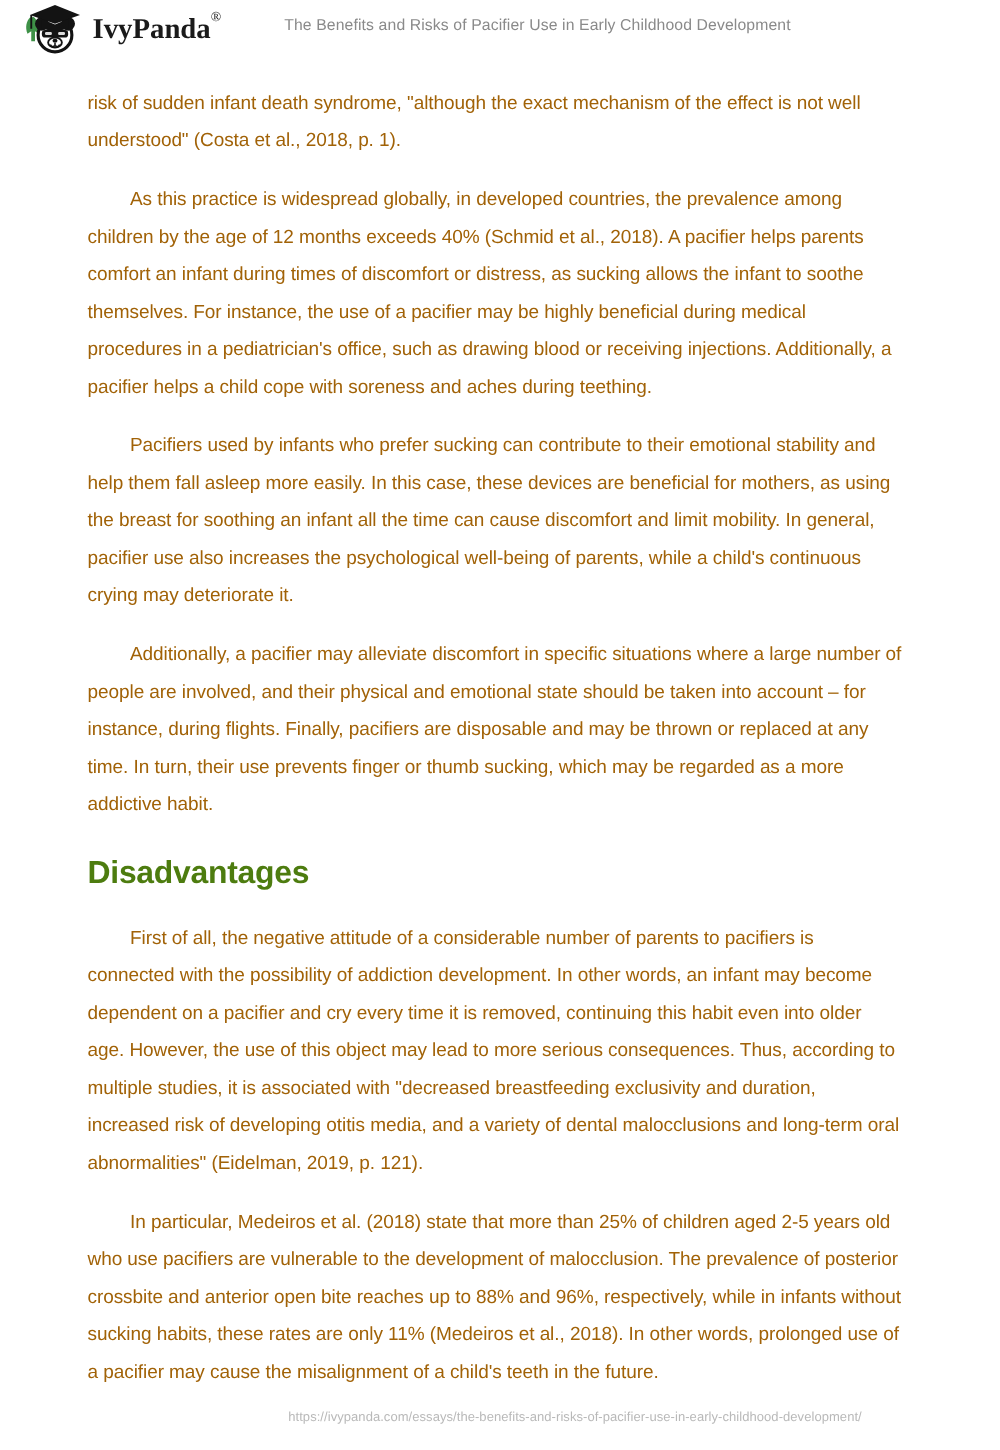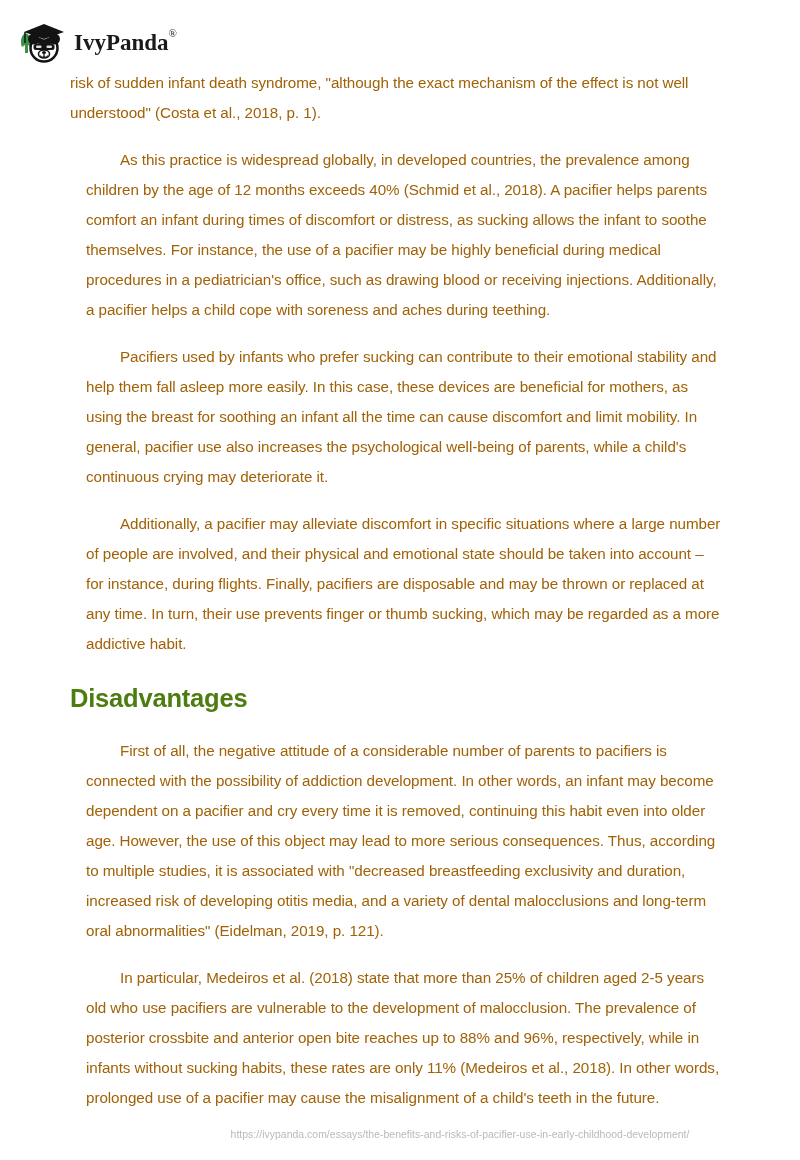--- a/index.html
+++ b/index.html
@@ -20,21 +20,21 @@
   .page-header {
     position: absolute;
     top: 0;
     left: 0;
     width: 800px;
     height: 60px;
   }
   .brand {
     position: absolute;
     left: 18px;
-    top: 20px;
+    top: 0;
     display: flex;
     align-items: center;
     gap: 8px;
     height: 44px;
   }
   .brand-mark {
     width: 48px;
     height: 44px;
     flex: 0 0 48px;
     display: block;
@@ -82,21 +82,20 @@
     font-size: 15.2px;
     line-height: 30px;
     color: #a16207;
     margin: 0 0 17px 0;
     text-indent: 0;
     text-align: left;
     letter-spacing: -0.05px;
   }
   .para.indent {
     text-indent: 34px;
-    margin-left: 16px;
   }
   .section-heading {
     font-size: 25.5px;
     font-weight: 700;
     color: #4d7c0f;
     line-height: 34px;
     margin: 22px 0 21px 0;
     letter-spacing: -0.2px;
   }
 
@@ -143,20 +142,21 @@
       <path d="M52 73 C48 76 45 74 45 71" stroke="#131313" stroke-width="2.5" fill="none"></path>
       <path d="M52 73 C56 76 59 74 59 71" stroke="#131313" stroke-width="2.5" fill="none"></path>
 
       <path d="M52 8 L92 24 L52 38 L12 24 Z" fill="#131313"></path>
       <path d="M30 30 L30 44 C30 50 74 50 74 44 L74 30 L52 39 Z" fill="#131313"></path>
       <path d="M14 24 L14 46" stroke="#131313" stroke-width="3" fill="none"></path>
     </svg>
     <span class="brand-wordmark"><span>IvyPanda</span><span class="brand-reg">®</span></span>
   </div>
 
+  <div class="header-title">The Benefits and Risks of Pacifier Use in Early Childhood Development</div>
 </div>
 
 <main class="doc-body">
     <p class="para">risk of sudden infant death syndrome, "although the exact mechanism of the effect is not well understood" (Costa et al., 2018, p. 1).</p>
     <p class="para indent">As this practice is widespread globally, in developed countries, the prevalence among children by the age of 12 months exceeds 40% (Schmid et al., 2018). A pacifier helps parents comfort an infant during times of discomfort or distress, as sucking allows the infant to soothe themselves. For instance, the use of a pacifier may be highly beneficial during medical procedures in a pediatrician's office, such as drawing blood or receiving injections. Additionally, a pacifier helps a child cope with soreness and aches during teething.</p>
     <p class="para indent">Pacifiers used by infants who prefer sucking can contribute to their emotional stability and help them fall asleep more easily. In this case, these devices are beneficial for mothers, as using the breast for soothing an infant all the time can cause discomfort and limit mobility. In general, pacifier use also increases the psychological well-being of parents, while a child's continuous crying may deteriorate it.</p>
     <p class="para indent">Additionally, a pacifier may alleviate discomfort in specific situations where a large number of people are involved, and their physical and emotional state should be taken into account – for instance, during flights. Finally, pacifiers are disposable and may be thrown or replaced at any time. In turn, their use prevents finger or thumb sucking, which may be regarded as a more addictive habit.</p>
     <h2 class="section-heading">Disadvantages</h2>
     <p class="para indent">First of all, the negative attitude of a considerable number of parents to pacifiers is connected with the possibility of addiction development. In other words, an infant may become dependent on a pacifier and cry every time it is removed, continuing this habit even into older age. However, the use of this object may lead to more serious consequences. Thus, according to multiple studies, it is associated with "decreased breastfeeding exclusivity and duration, increased risk of developing otitis media, and a variety of dental malocclusions and long-term oral abnormalities" (Eidelman, 2019, p. 121).</p>
     <p class="para indent">In particular, Medeiros et al. (2018) state that more than 25% of children aged 2-5 years old who use pacifiers are vulnerable to the development of malocclusion. The prevalence of posterior crossbite and anterior open bite reaches up to 88% and 96%, respectively, while in infants without sucking habits, these rates are only 11% (Medeiros et al., 2018). In other words, prolonged use of a pacifier may cause the misalignment of a child's teeth in the future.</p>

